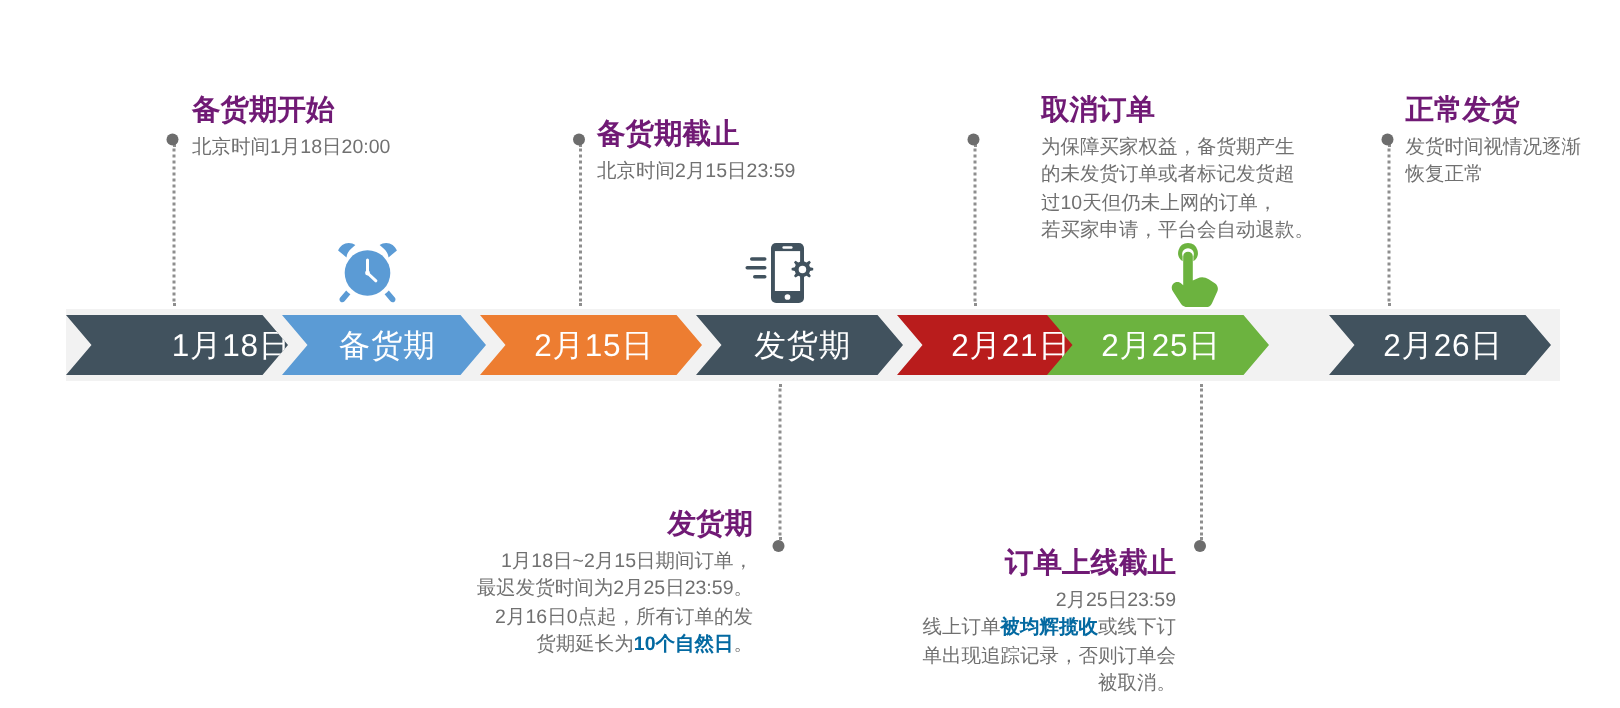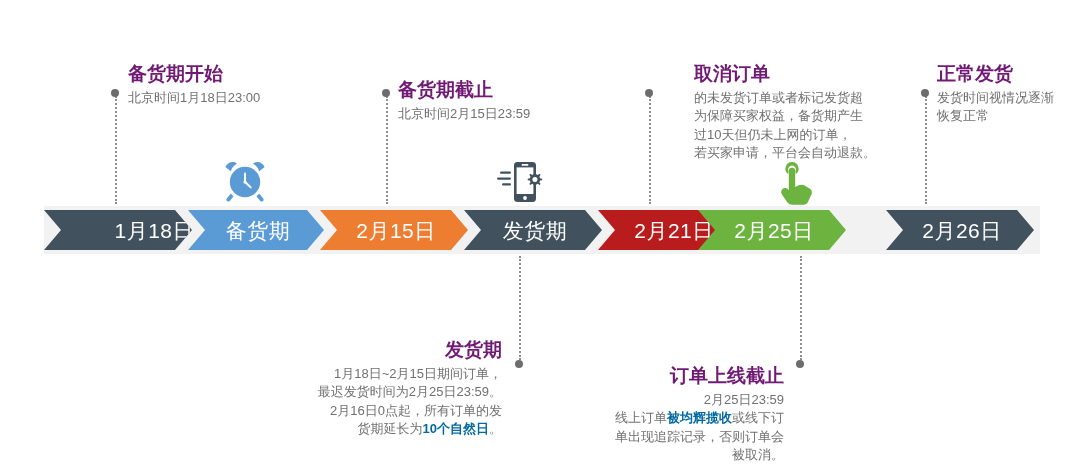--- a/index.html
+++ b/index.html
@@ -173,36 +173,36 @@
     <span>2月25日</span>
   </div>
 
   <div class="seg" style="left:886px;width:148px;background:#41525E;">
     <span>2月26日</span>
   </div>
 
   <div class="anno left" style="left:128px;top:62px;width:240px;">
     <div class="hd">备货期开始</div>
     <div class="bd">
-      <div>北京时间1月18日23:00</div>
+      <div>北京时间1月18日20:00</div>
     </div>
   </div>
 
   <div class="anno left" style="left:398px;top:78px;width:250px;">
     <div class="hd">备货期截止</div>
     <div class="bd">
       <div>北京时间2月15日23:59</div>
     </div>
   </div>
 
   <div class="anno left" style="left:694px;top:62px;width:250px;">
     <div class="hd">取消订单</div>
     <div class="bd">
+      <div>为保障买家权益，备货期产生</div>
       <div>的未发货订单或者标记发货超</div>
-      <div>为保障买家权益，备货期产生</div>
       <div>过10天但仍未上网的订单，</div>
       <div>若买家申请，平台会自动退款。</div>
     </div>
   </div>
 
   <div class="anno left" style="left:937px;top:62px;width:148px;">
     <div class="hd">正常发货</div>
     <div class="bd">
       <div>发货时间视情况逐渐</div>
       <div>恢复正常</div>

